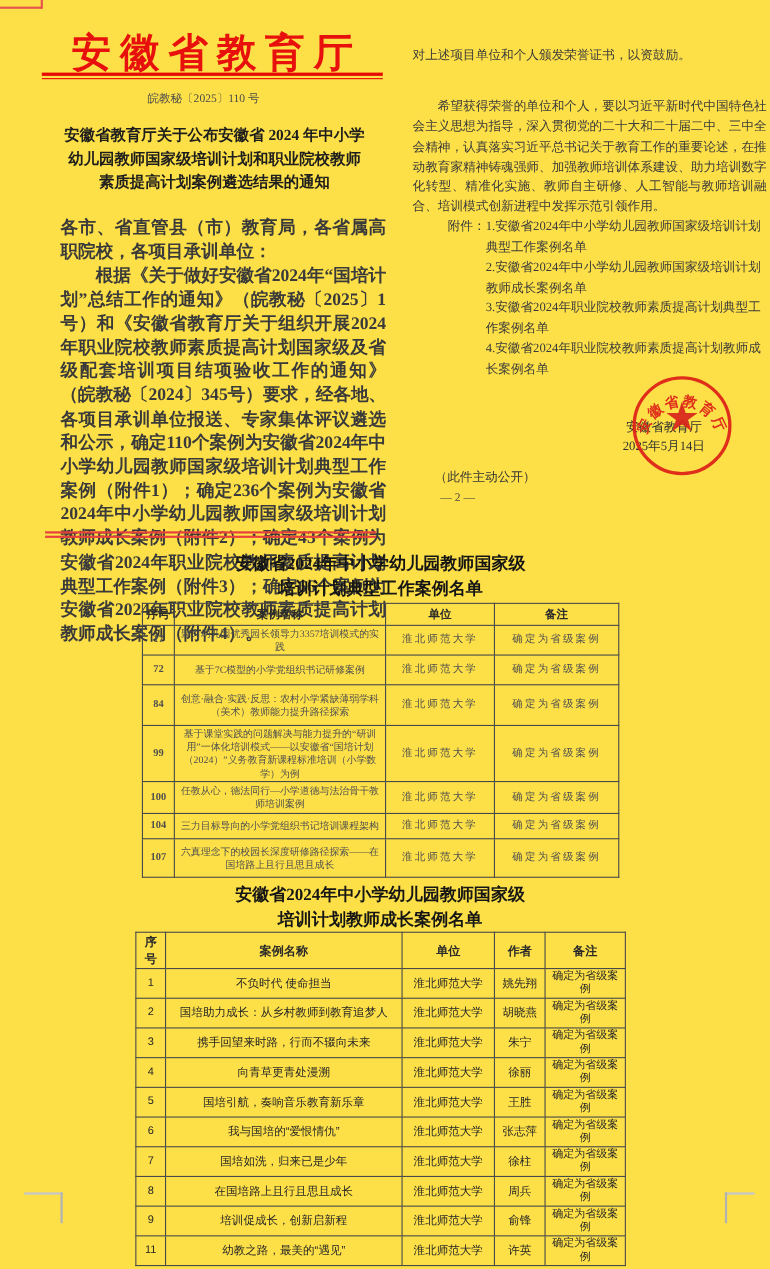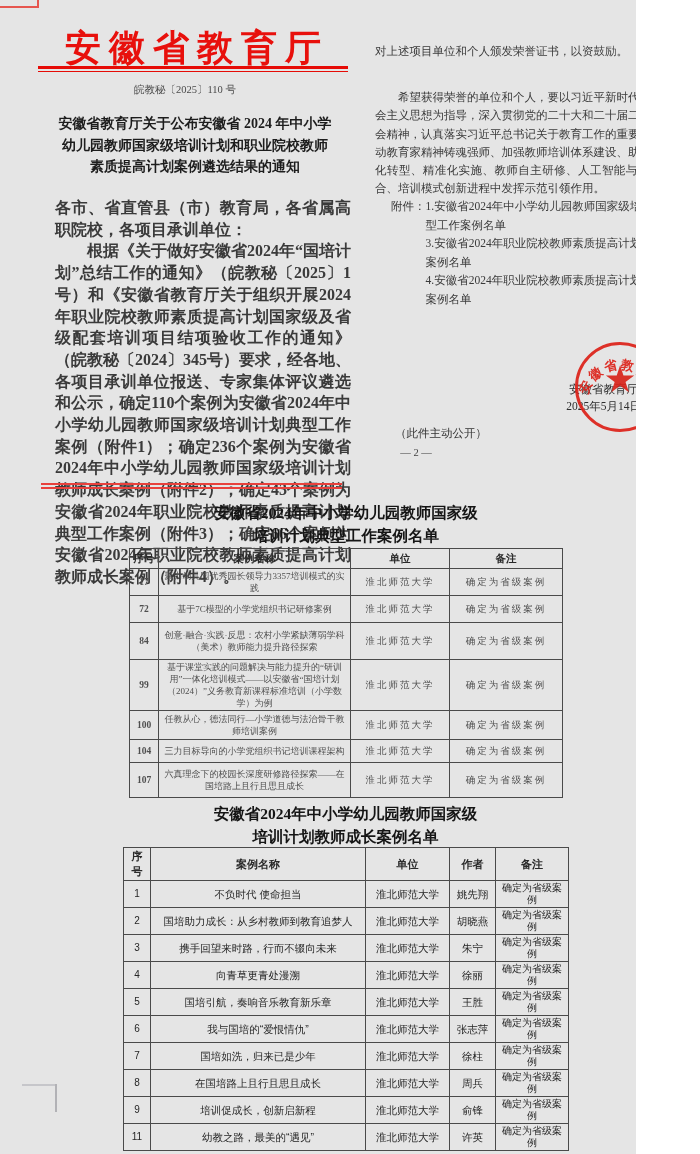--- a/index.html
+++ b/index.html
@@ -1,17 +1,17 @@
 <!DOCTYPE html>
 <html lang="zh"><head>
 <meta charset="utf-8">
 <style>
   html,body{margin:0;padding:0;background:#ffffff;}
   .canvas{
-    position:relative;width:636px;height:1154px;background:#e5e5e5;overflow:hidden;
+    position:relative;width:700px;height:1154px;background:#fde047;overflow:hidden;
     font-family:"Liberation Serif","DejaVu Serif",serif;color:#333;
   }
   
   .mark-red-h{position:absolute;left:0;top:6px;width:38px;height:2px;background:#e6564f;}
   .mark-red-v{position:absolute;left:37px;top:0;width:2px;height:8px;background:#e6564f;}
 
   
   .letterhead{
     position:absolute;left:38px;top:24px;width:310px;text-align:center;
     font-size:36px;font-weight:bold;color:#e8100c;letter-spacing:8px;text-indent:8px;white-space:nowrap;
@@ -35,21 +35,21 @@
   
   .body-right{
     position:absolute;left:375px;top:42px;width:322px;
     font-size:11.5px;line-height:18.2px;text-align:justify;color:#3a3a3a;
   }
   .body-right .para{text-indent:2em;margin-top:28px;}
   .attachments{
     position:absolute;left:375px;top:197px;width:322px;
     font-size:11.5px;line-height:18.5px;color:#3a3a3a;display:flex;
   }
-  .att-label{flex:none;margin-left:16px;white-space:nowrap;}
+  .att-label{flex:none;margin-left:32px;white-space:nowrap;}
   .att-items{flex:1;}
   .signature-block{
     position:absolute;left:520px;top:381px;width:167px;text-align:center;
     font-size:11.5px;line-height:17px;color:#2e2e2e;
   }
   .public-note{position:absolute;left:395px;top:426px;font-size:11.5px;color:#333;text-align:right;}
   .page-num{position:absolute;left:386px;top:447px;width:60px;text-align:center;font-size:10.5px;color:#444;}
 
   
   .seal{position:absolute;left:575px;top:342px;width:90px;height:90px;opacity:.92;}
@@ -135,20 +135,21 @@
 
   <div class="body-right">
     <div>对上述项目单位和个人颁发荣誉证书，以资鼓励。</div>
     <div class="para">希望获得荣誉的单位和个人，要以习近平新时代中国特色社会主义思想为指导，深入贯彻党的二十大和二十届二中、三中全会精神，认真落实习近平总书记关于教育工作的重要论述，在推动教育家精神铸魂强师、加强教师培训体系建设、助力培训数字化转型、精准化实施、教师自主研修、人工智能与教师培训融合、培训模式创新进程中发挥示范引领作用。</div>
   </div>
 
   <div class="attachments">
     <div class="att-label">附件：</div>
     <div class="att-items">
         <div>1.安徽省2024年中小学幼儿园教师国家级培训计划典型工作案例名单</div>
+        <div>2.安徽省2024年中小学幼儿园教师国家级培训计划教师成长案例名单</div>
         <div>3.安徽省2024年职业院校教师素质提高计划典型工作案例名单</div>
         <div>4.安徽省2024年职业院校教师素质提高计划教师成长案例名单</div>
       </div>
   </div>
 
   <div class="signature-block">
     <div>安徽省教育厅</div>
     <div>2025年5月14日</div>
   </div>
 

